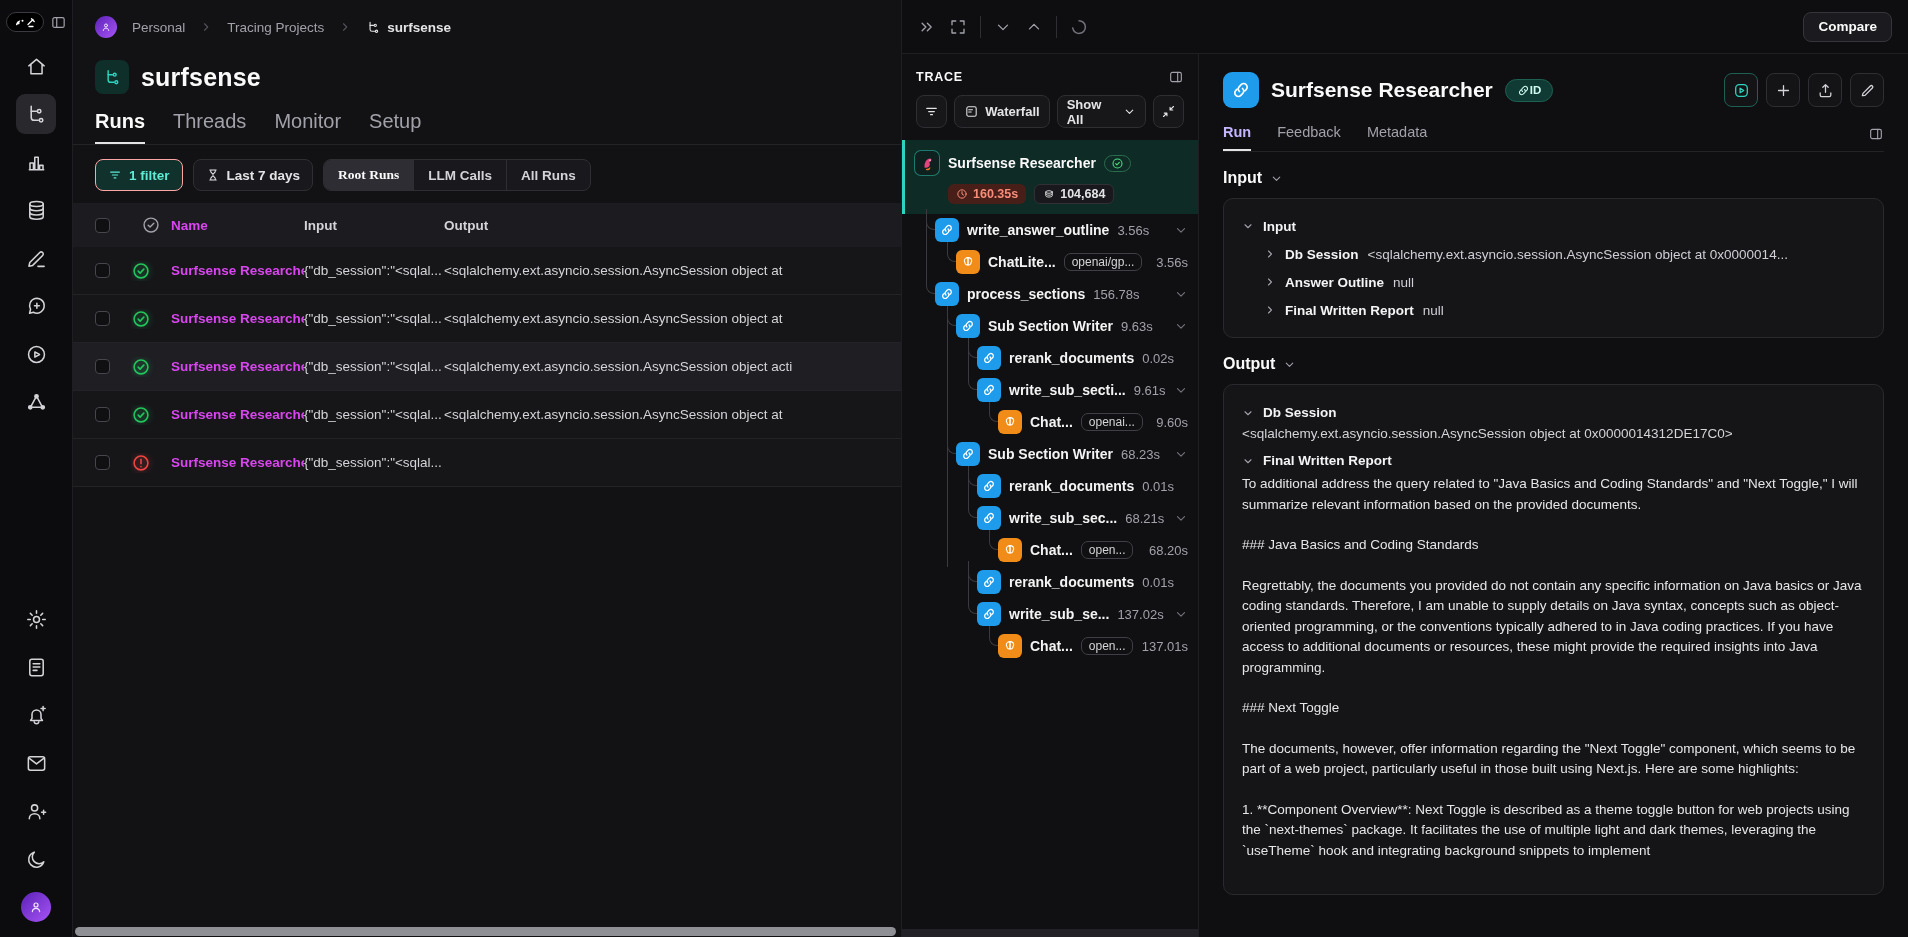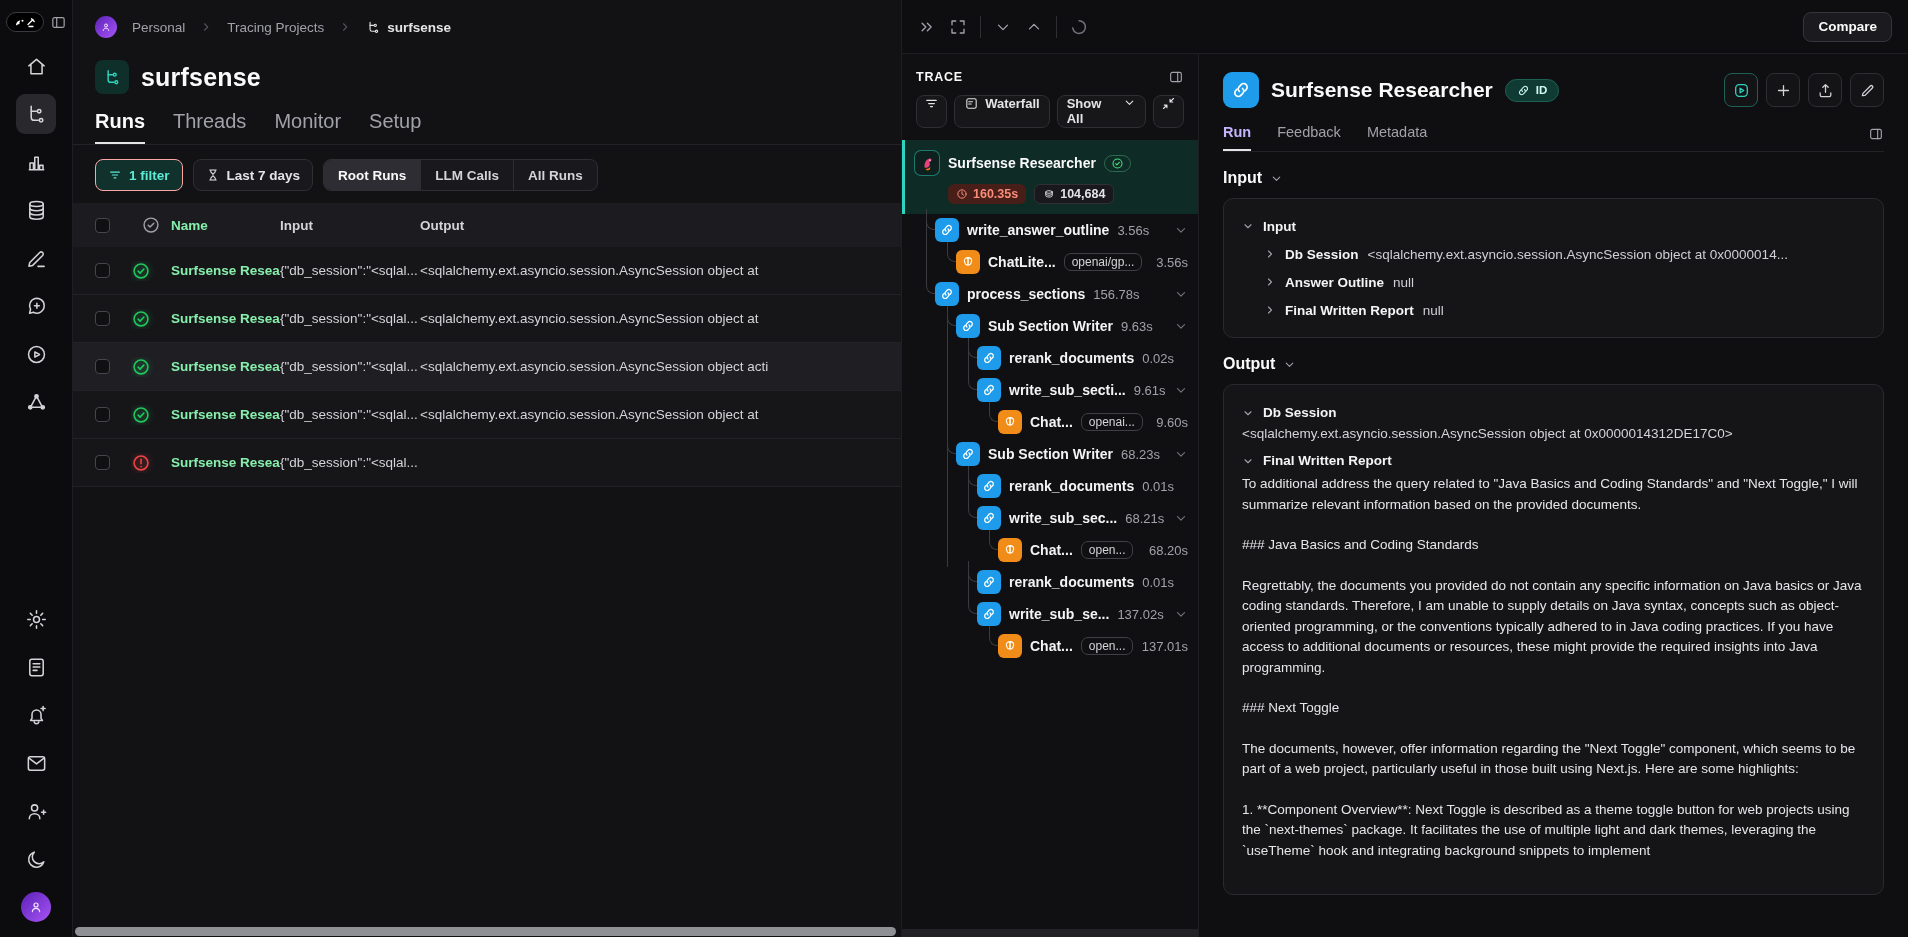--- a/index.html
+++ b/index.html
@@ -42,32 +42,32 @@
   .filter-row { display:flex; gap:10px; padding:14px 22px 12px; align-items:center; }
   .btn { height:32px; border-radius:8px; display:inline-flex; align-items:center; gap:7px;
     padding:0 12px; font-size:13.5px; font-weight:600; cursor:pointer; }
   .btn-filter { background:#10312c; border:1px solid #fca5a5; color:#5eead4; }
   .btn-date { background:#19191d; border:1px solid #2e2e33; color:#e4e4e7; }
   .segmented { display:flex; border:1px solid #2e2e33; border-radius:8px; overflow:hidden;
     background:#19191d; height:32px; }
   .segment { padding:0 14px; display:flex; align-items:center; font-size:13.5px; font-weight:600;
     color:#d4d4d8; border-right:1px solid #2e2e33; cursor:pointer; }
   .segment:last-child { border-right:none; }
-  .segment.active { background:#2d2d33; color:#fafafa; }
+  .segment.active { background:#2d2d33; color:#fafafa;font-family:Liberation Serif, serif; }
 
   .runs-table { display:flex; flex-direction:column; }
   .thead { display:flex; align-items:center; height:44px; background:#1c1c20; padding:0 0 0 22px;
     font-size:13.5px; font-weight:700; color:#e4e4e7; }
   .trow-run { display:flex; align-items:center; height:48px; background:#161619;
     border-bottom:1px solid #232327; padding:0 0 0 22px; cursor:pointer; }
   .trow-run.hl { background:#1e1e23; }
   .cell { overflow:hidden; white-space:nowrap; }
   .col-check { width:36px; flex:none; display:flex; align-items:center; }
   .col-status { width:40px; flex:none; display:flex; align-items:center; }
-  .col-name { width:109px; flex:none; font-weight:600; color:#86efac; font-size:13.5px; }
+  .col-name { width:133px; flex:none; font-weight:600; color:#d946ef; font-size:13.5px; }
   .col-input { width:140px; flex:none; color:#d4d4d8; font-size:13.5px; }
   .col-output { flex:1; color:#d4d4d8; font-size:13.5px; min-width:0; }
   .checkbox { width:15px; height:15px; border:1.5px solid #46464d; border-radius:4px; background:#101013; }
   .hscroll-thumb { position:absolute; bottom:1px; left:2px; right:5px; height:9px;
     background:#8f8f96; border-radius:5px; }
 
   
   .main-right { flex:1; min-width:0; display:flex; flex-direction:column; }
   .topbar { height:54px; flex:none; display:flex; align-items:center; gap:13px; padding:0 16px;
     border-bottom:1px solid #1f1f23; background:#0e0e10; color:#a1a1aa; }
@@ -77,21 +77,21 @@
     display:inline-flex; align-items:center; padding:0 14px; cursor:pointer; }
   .content-row { flex:1; display:flex; min-height:0; }
 
   
   .trace-panel { width:297px; flex:none; border-right:1px solid #1f1f23; background:#101012;
     display:flex; flex-direction:column; position:relative; }
   .trace-head { display:flex; align-items:center; justify-content:space-between; padding:15px 14px 10px; }
   .trace-title { font-size:12.5px; font-weight:700; letter-spacing:.06em; color:#fafafa; }
   .trace-toolbar { display:flex; gap:7px; padding:0 14px 12px; }
   .tbtn { height:33px; border:1px solid #2e2e33; background:#17171a; border-radius:8px;
-    display:inline-flex; align-items:flex-start; justify-content:center; gap:6px; padding:0 9px;
+    display:inline-flex; align-items:center; justify-content:center; gap:6px; padding:0 9px;
     color:#e4e4e7; font-size:13px; font-weight:600; cursor:pointer; }
   .tbtn.square { width:33px; padding:0; }
   .trace-tree { flex:1; overflow:hidden; position:relative; }
   .root-row { background:#0e2b26; border-left:3px solid #2dd4bf; padding:10px 10px 10px 9px; cursor:pointer; }
   .root-line1 { display:flex; align-items:center; gap:8px; }
   .bird-box { width:26px; height:26px; flex:none; border:1px solid rgba(45,212,191,.5); border-radius:7px;
     background:#0f211e; display:flex; align-items:center; justify-content:center; }
   .root-name { font-size:14px; font-weight:700; color:#fafafa; white-space:nowrap; }
   .ok-badge { border:1px solid #2c6b4d; border-radius:999px; padding:1px 6px; display:inline-flex;
     align-items:center; color:#4ade80; }
@@ -116,21 +116,21 @@
     font-size:12px; color:#d4d4d8; white-space:nowrap; }
   .tchev { margin-left:auto; color:#71717a; }
   .trace-hbar { position:absolute; bottom:0; left:0; right:0; height:8px; background:#222226; }
 
   
   .detail-panel { flex:1; min-width:0; background:#0f0f11; padding:18px 24px 0; overflow:hidden; }
   .detail-head { display:flex; align-items:center; gap:12px; }
   .chain-big { width:36px; height:36px; border-radius:9px; background:#1e9ceb; color:#fff;
     display:flex; align-items:center; justify-content:center; flex:none; }
   .detail-title { font-size:21px; font-weight:700; color:#fafafa; white-space:nowrap; }
-  .id-pill { display:inline-flex; align-items:center; gap:6px; background:#0f3b34; border:1px solid #1d6153;
+  .id-pill { display:inline-flex; align-items:center; background:#0f3b34; border:1px solid #1d6153;
     border-radius:999px; padding:4px 11px; color:#d1faf1; font-size:11.5px; font-weight:700; cursor:pointer; }
   .head-actions { margin-left:auto; display:flex; gap:8px; }
   .abtn { width:34px; height:34px; border-radius:8px; border:1px solid #2e2e33; background:#141417;
     display:flex; align-items:center; justify-content:center; color:#d4d4d8; cursor:pointer; }
   .abtn.teal { border-color:#1d6153; color:#2dd4bf; }
   .detail-tabs { display:flex; align-items:center; gap:26px; margin-top:16px; border-bottom:1px solid #232327; }
   .dtab { font-size:14.5px; color:#a1a1aa; padding-bottom:11px; cursor:pointer; }
   .dtab.active { color:#c4b5fd; font-weight:700; box-shadow:inset 0 -2px 0 #e4e4e7; }
   .dtabs-spacer { margin-left:auto; color:#a1a1aa; padding-bottom:8px; cursor:pointer; }
   .sect-head { display:flex; align-items:center; gap:8px; margin-top:17px; font-size:16px;

